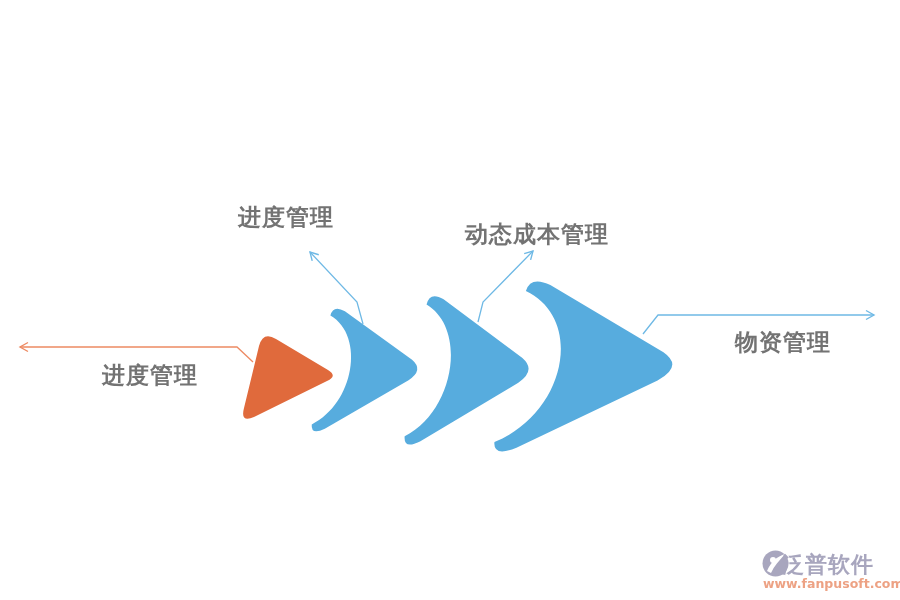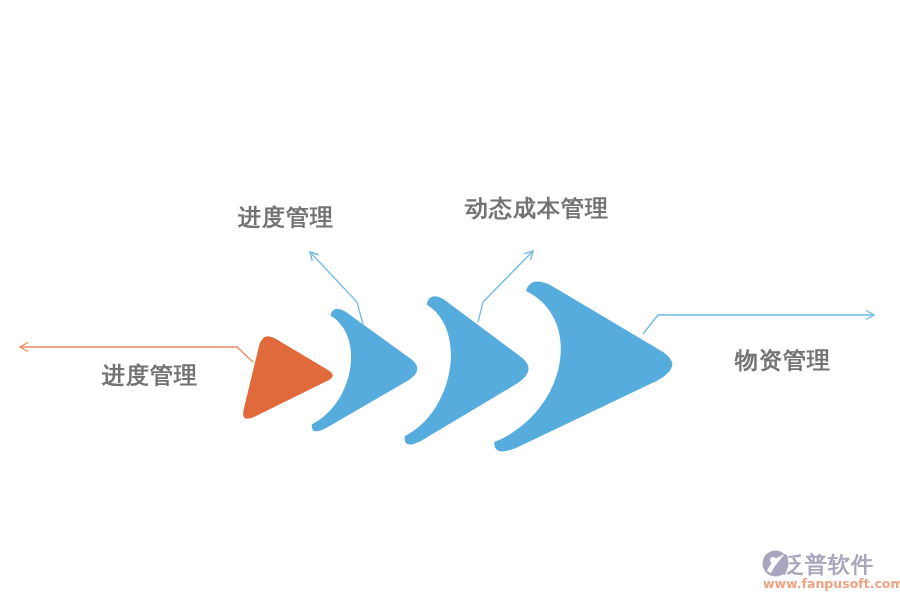--- a/index.html
+++ b/index.html
@@ -69,23 +69,23 @@
 
     <path d="M 31,11 L 113,68 Q 128,80 113,92 L 31,149 Q 17,157 16,144 C 58,120 58,40 16,16 Q 17,3 31,11 Z" fill="#57acde" transform="translate(412,288) scale(1.08,1.03) skewX(-9)"></path>
 
     <path d="M 31,11 L 113,68 Q 128,80 113,92 L 31,149 Q 17,157 16,144 C 58,120 58,40 16,16 Q 17,3 31,11 Z" fill="#57acde" transform="translate(505,272) scale(1.55,1.18) skewX(-9)"></path>
   </svg>
 
   <div class="node-label" style="left:102px; top:363px;">进度管理</div>
 
   <div class="node-label" style="left:238px; top:205px;">进度管理</div>
 
-  <div class="node-label" style="left:465px; top:196px;">动态成本管理</div>
+  <div class="node-label" style="left:465px; top:222px;">动态成本管理</div>
 
-  <div class="node-label" style="left:735px; top:348px;">物资管理</div>
+  <div class="node-label" style="left:735px; top:330px;">物资管理</div>
 
   <div class="watermark">
     <svg class="wm-logo" viewBox="0 0 27 27">
       <circle cx="13.5" cy="13.5" r="13" fill="#a8a6be"></circle>
       <path d="M5,21 C9,12 14,7 23,4 C17,11 12,16 9,23 Z" fill="#ffffff"></path>
       <circle cx="11" cy="10" r="3" fill="#ffffff"></circle>
     </svg>
     <span class="wm-brand">泛普软件</span>
     <span class="wm-url">www.fanpusoft.com</span>
   </div>

